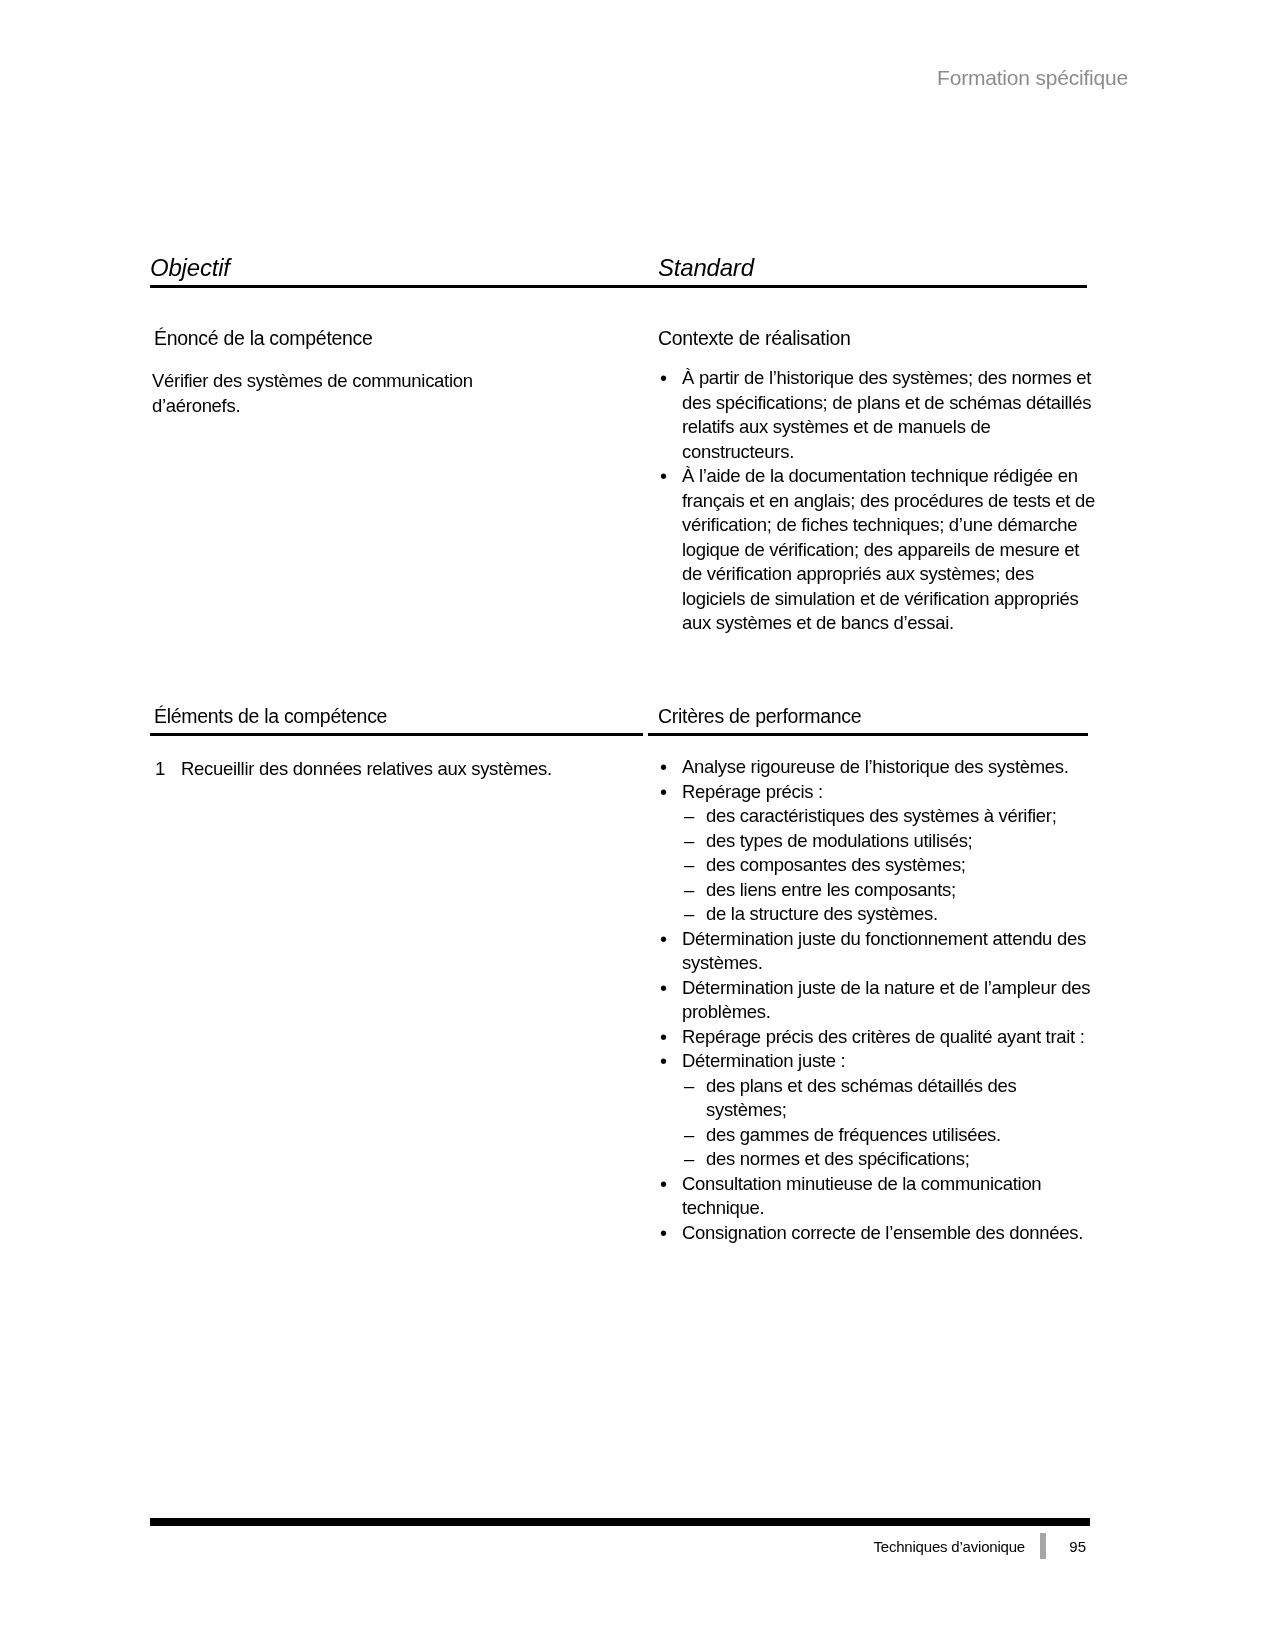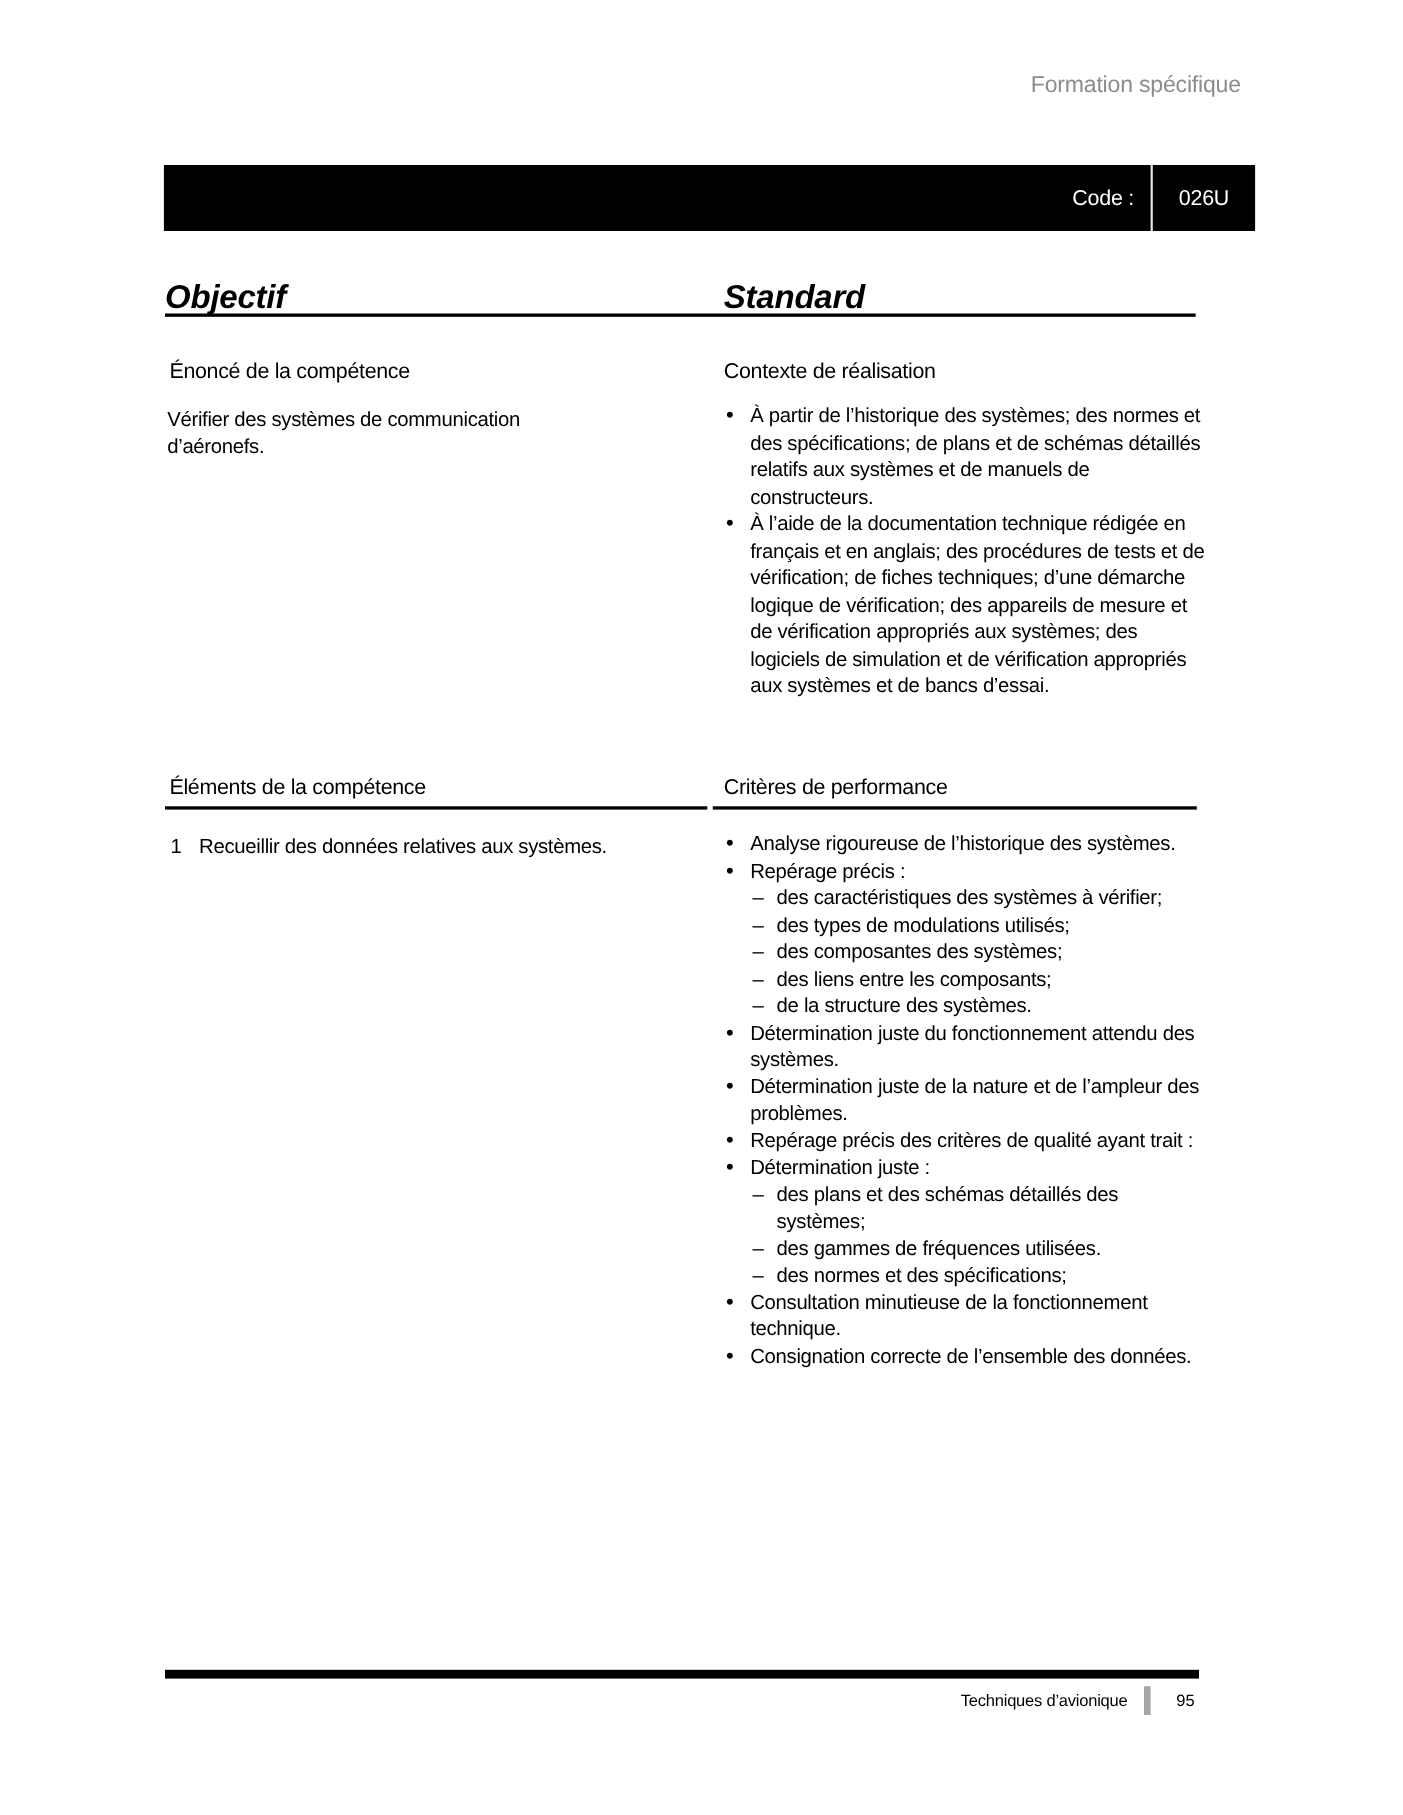--- a/index.html
+++ b/index.html
@@ -58,22 +58,22 @@
     width: 93px;
     text-align: center;
     letter-spacing: -0.2px;
   }
 
   
   .col-title {
     position: absolute;
     top: 254px;
     font-style: italic;
-    font-weight: bold;
-    font-size: 30px;
+    font-weight: normal;
+    font-size: 24px;
     letter-spacing: -0.2px;
   }
   .col-title.left  { left: 150px; }
   .col-title.right { left: 658px; }
 
   .rule-1 {
     position: absolute;
     top: 285px;
     left: 150px;
     width: 937px;
@@ -211,25 +211,20 @@
     text-align: right;
   }
 </style>
 </head>
 <body>
 
 <div class="page">
 
   <div class="header-label">Formation spécifique</div>
 
-  <div class="code-bar">
-    <span class="code-label">Code :</span>
-    <span class="code-sep"></span>
-    <span class="code-value">026U</span>
-  </div>
 
   <div class="col-title left">Objectif</div>
   <div class="col-title right">Standard</div>
   <div class="rule-1"></div>
 
   <div class="sec-heading s1-left">Énoncé de la compétence</div>
   <div class="sec-heading s1-right">Contexte de réalisation</div>
 
   <div class="s1-left-body body-text">Vérifier des systèmes de communication d’aéronefs.</div>
 
@@ -277,21 +272,21 @@
     </li>
     <li>
       <span>Détermination juste :</span>
       <ul class="dlist">
         <li><span>des plans et des schémas détaillés des systèmes;</span></li>
         <li><span>des gammes de fréquences utilisées.</span></li>
         <li><span>des normes et des spécifications;</span></li>
       </ul>
     </li>
     <li>
-      <span>Consultation minutieuse de la fonctionnement technique.</span>
+      <span>Consultation minutieuse de la communication technique.</span>
     </li>
     <li>
       <span>Consignation correcte de l’ensemble des données.</span>
     </li>
   </ul>
 
   <div class="footer-rule"></div>
   <div class="footer-row">
     <span class="footer-title">Techniques d’avionique</span>
     <span class="footer-bar"></span>

